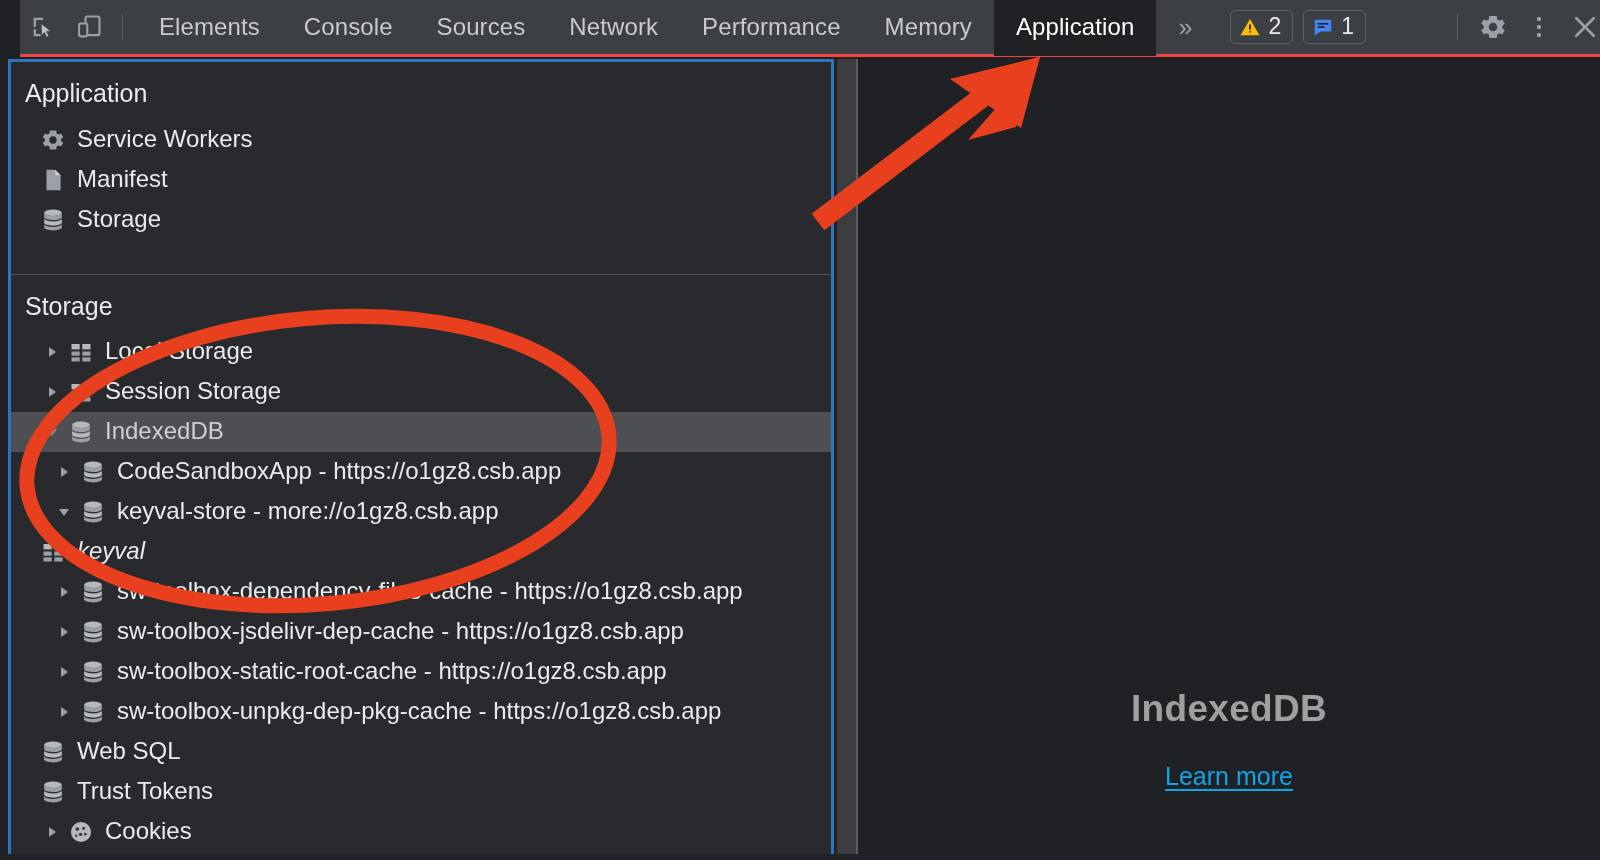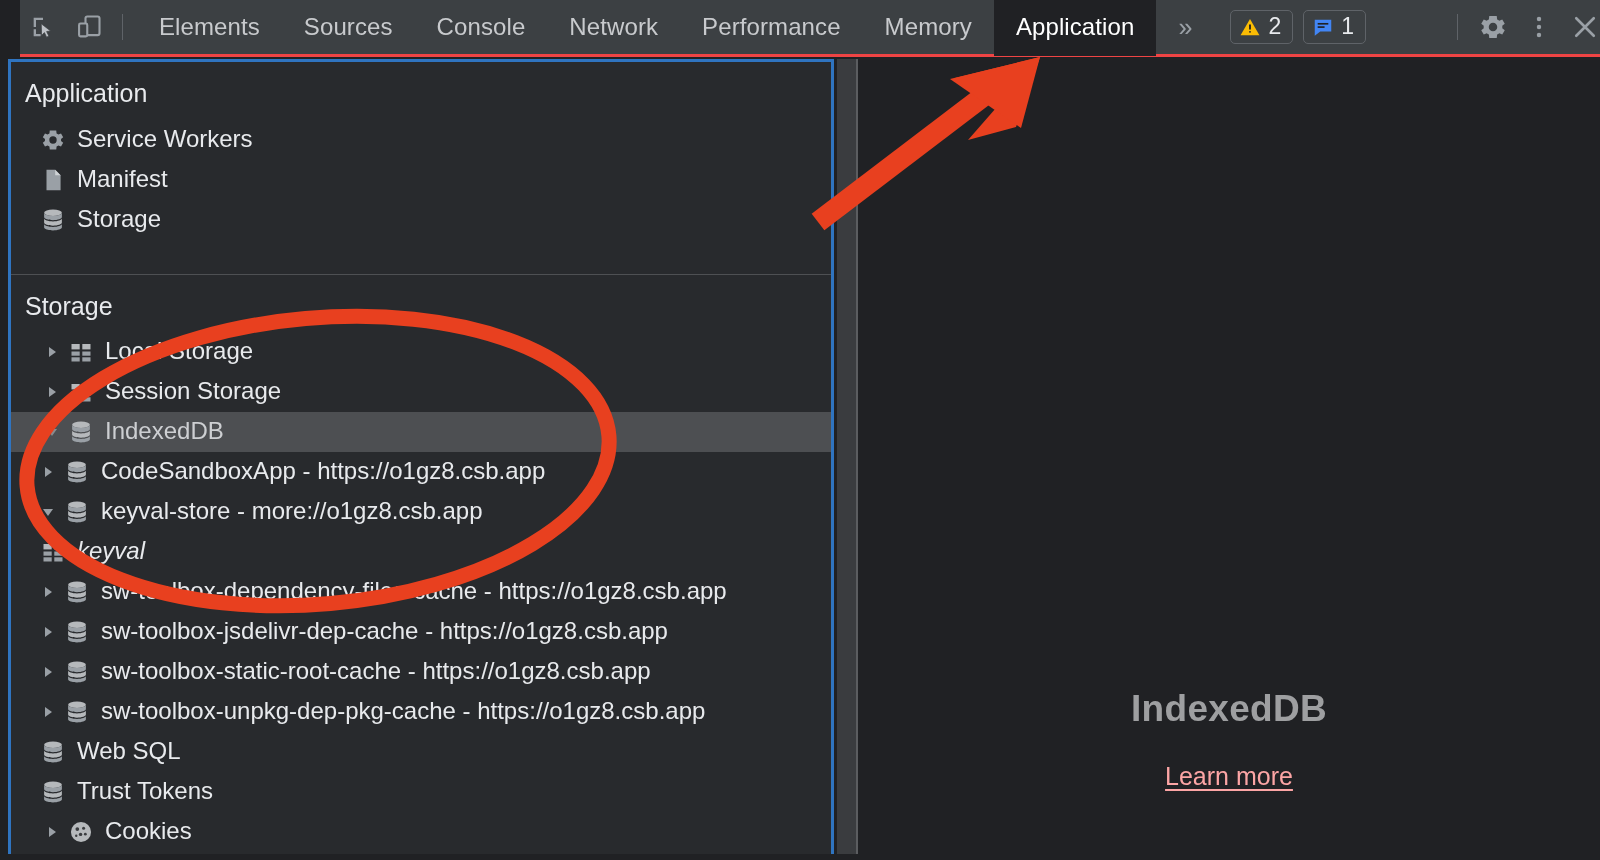--- a/index.html
+++ b/index.html
@@ -165,21 +165,21 @@
     width: 32px;
     display: flex;
     align-items: center;
     justify-content: center;
     margin-right: 8px;
     flex: 0 0 auto;
   }
   .ticon svg { display: block; }
   .tlabel { line-height: 1; position: relative; top: -1px; }
   .ind-1 { padding-left: 28px; }
-  .ind-2 { padding-left: 24px; }
+  .ind-2 { padding-left: 40px; }
   .ind-3 { padding-left: 54px; font-style: italic; }
   .no-tw { padding-left: 26px; }
 
   
   .sb-scroll {
     position: absolute;
     left: 837px;
     top: 59px;
     width: 19px;
     height: 795px;
@@ -212,21 +212,21 @@
   }
   .empty-title {
     color: #9e9fa1;
     font-size: 37px;
     font-weight: bold;
     letter-spacing: 0.3px;
   }
   .empty-link {
     display: inline-block;
     margin-top: 32px;
-    color: #fca5a5;
+    color: #0ea5e9;
     font-size: 25px;
     text-decoration: underline;
     text-underline-offset: 4px;
   }
 
   
   .anno {
     position: absolute;
     left: 0; top: 0;
     width: 1600px; height: 860px;
@@ -252,22 +252,22 @@
       <svg width="28" height="28" viewBox="0 0 24 24" aria-hidden="true">
         <rect x="9" y="3" width="12" height="16" rx="1.6" fill="none" stroke="#9aa0a6" stroke-width="1.8"></rect>
         <rect x="3.5" y="9" width="7" height="11" rx="1.2" fill="#3c4043" stroke="#9aa0a6" stroke-width="1.8"></rect>
       </svg>
     </div>
 
     <div class="tb-sep"></div>
 
     <div class="tb-tabs">
       <div class="tb-tab">Elements</div>
+      <div class="tb-tab">Console</div>
       <div class="tb-tab">Sources</div>
-      <div class="tb-tab">Console</div>
       <div class="tb-tab">Network</div>
       <div class="tb-tab">Performance</div>
       <div class="tb-tab">Memory</div>
       <div class="tb-tab active">Application</div>
     </div>
 
     <div class="tb-chevrons">»</div>
 
     <div class="tb-badges">
       <div class="badge">

